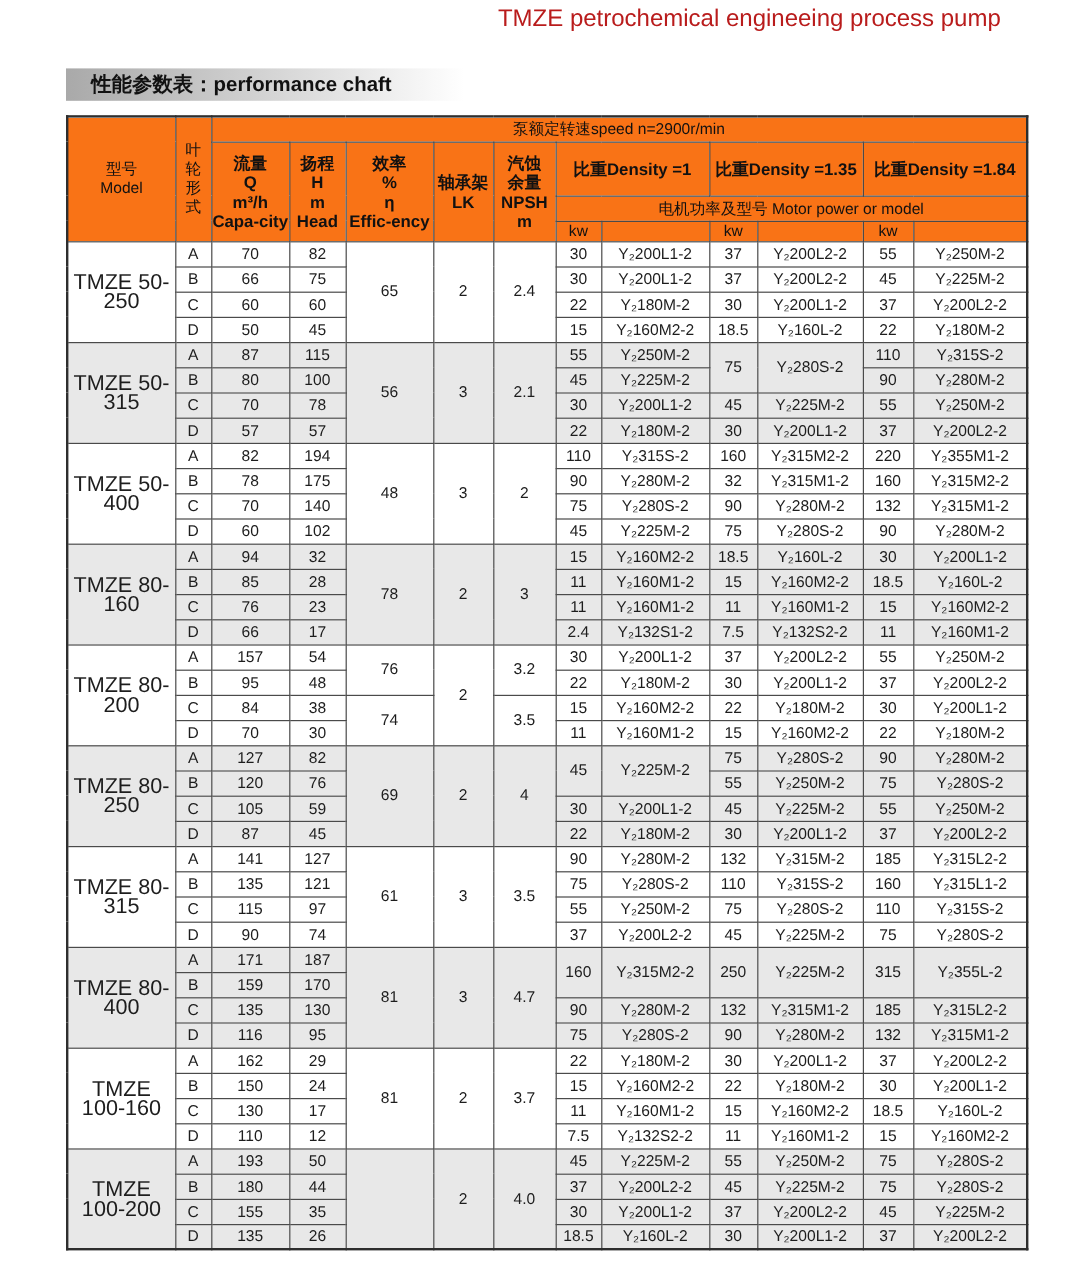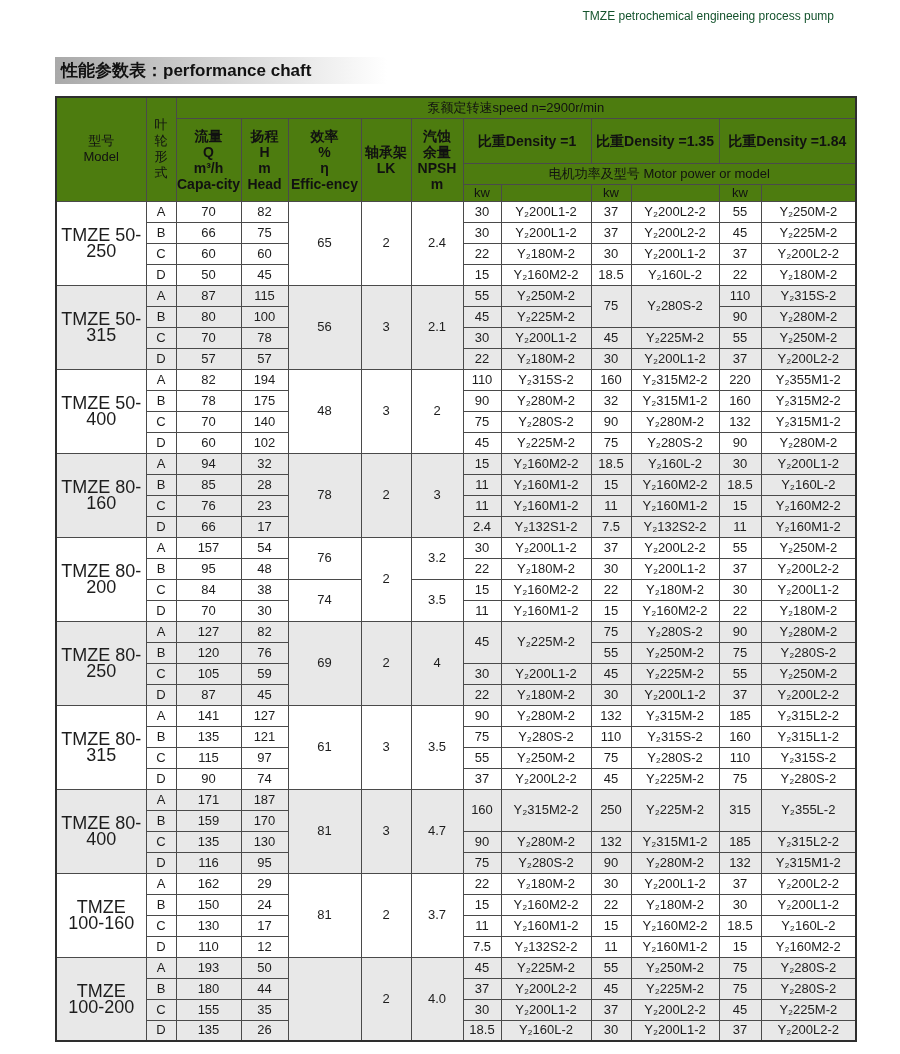--- a/index.html
+++ b/index.html
@@ -19,34 +19,34 @@
   }
   .title-cn {
     font-size: 26px;
     font-weight: 500;
     letter-spacing: 1px;
     color: #2a2a2a;
     margin: 0;
     line-height: 30px;
   }
   .title-en {
-    font-size: 12px;
+    font-size: 20px;
     font-weight: 400;
-    color: #14532d;
+    color: #b91c1c;
     margin: 2px 0 0 0;
     line-height: 17px;
   }
   .section-bar {
     position: absolute;
     left: 55px;
     top: 57px;
     width: 332px;
     height: 27px;
     line-height: 27px;
-    padding-left: 6px;
+    padding-left: 21px;
     background: linear-gradient(to right, #a9a9a9 0%, #cfcfcf 45%, #ffffff 100%);
     font-size: 17px;
     font-weight: bold;
     color: #111;
   }
   table.perf {
     position: absolute;
     left: 55px;
     top: 96px;
     width: 800px;
@@ -58,21 +58,21 @@
     padding: 0;
     text-align: center;
     vertical-align: middle;
     font-size: 13px;
     font-weight: normal;
     overflow: hidden;
     white-space: pre-line;
     line-height: 16px;
   }
   table.perf { border: 2px solid #2e2e2e; }
-  thead th { background: #4d7c0f; color: #111; margin-top: 24px; }
+  thead th { background: #f97316; color: #111; margin-top: 24px; }
   thead tr.r-speed { height: 21px; }
   thead tr.r-density { height: 45px; }
   thead tr.r-density th { font-size: 14px; font-weight: bold; }
   thead tr.r-motor { height: 21px; }
   thead tr.r-kw { height: 17px; }
   tbody tr { height: 21px; }
   tbody tr.shaded td { background: #e8e8e8; }
   tbody td.model-cell { font-size: 18px; }
   tbody tr.grp-first td { border-top: 1px solid #2e2e2e; }
 </style>

